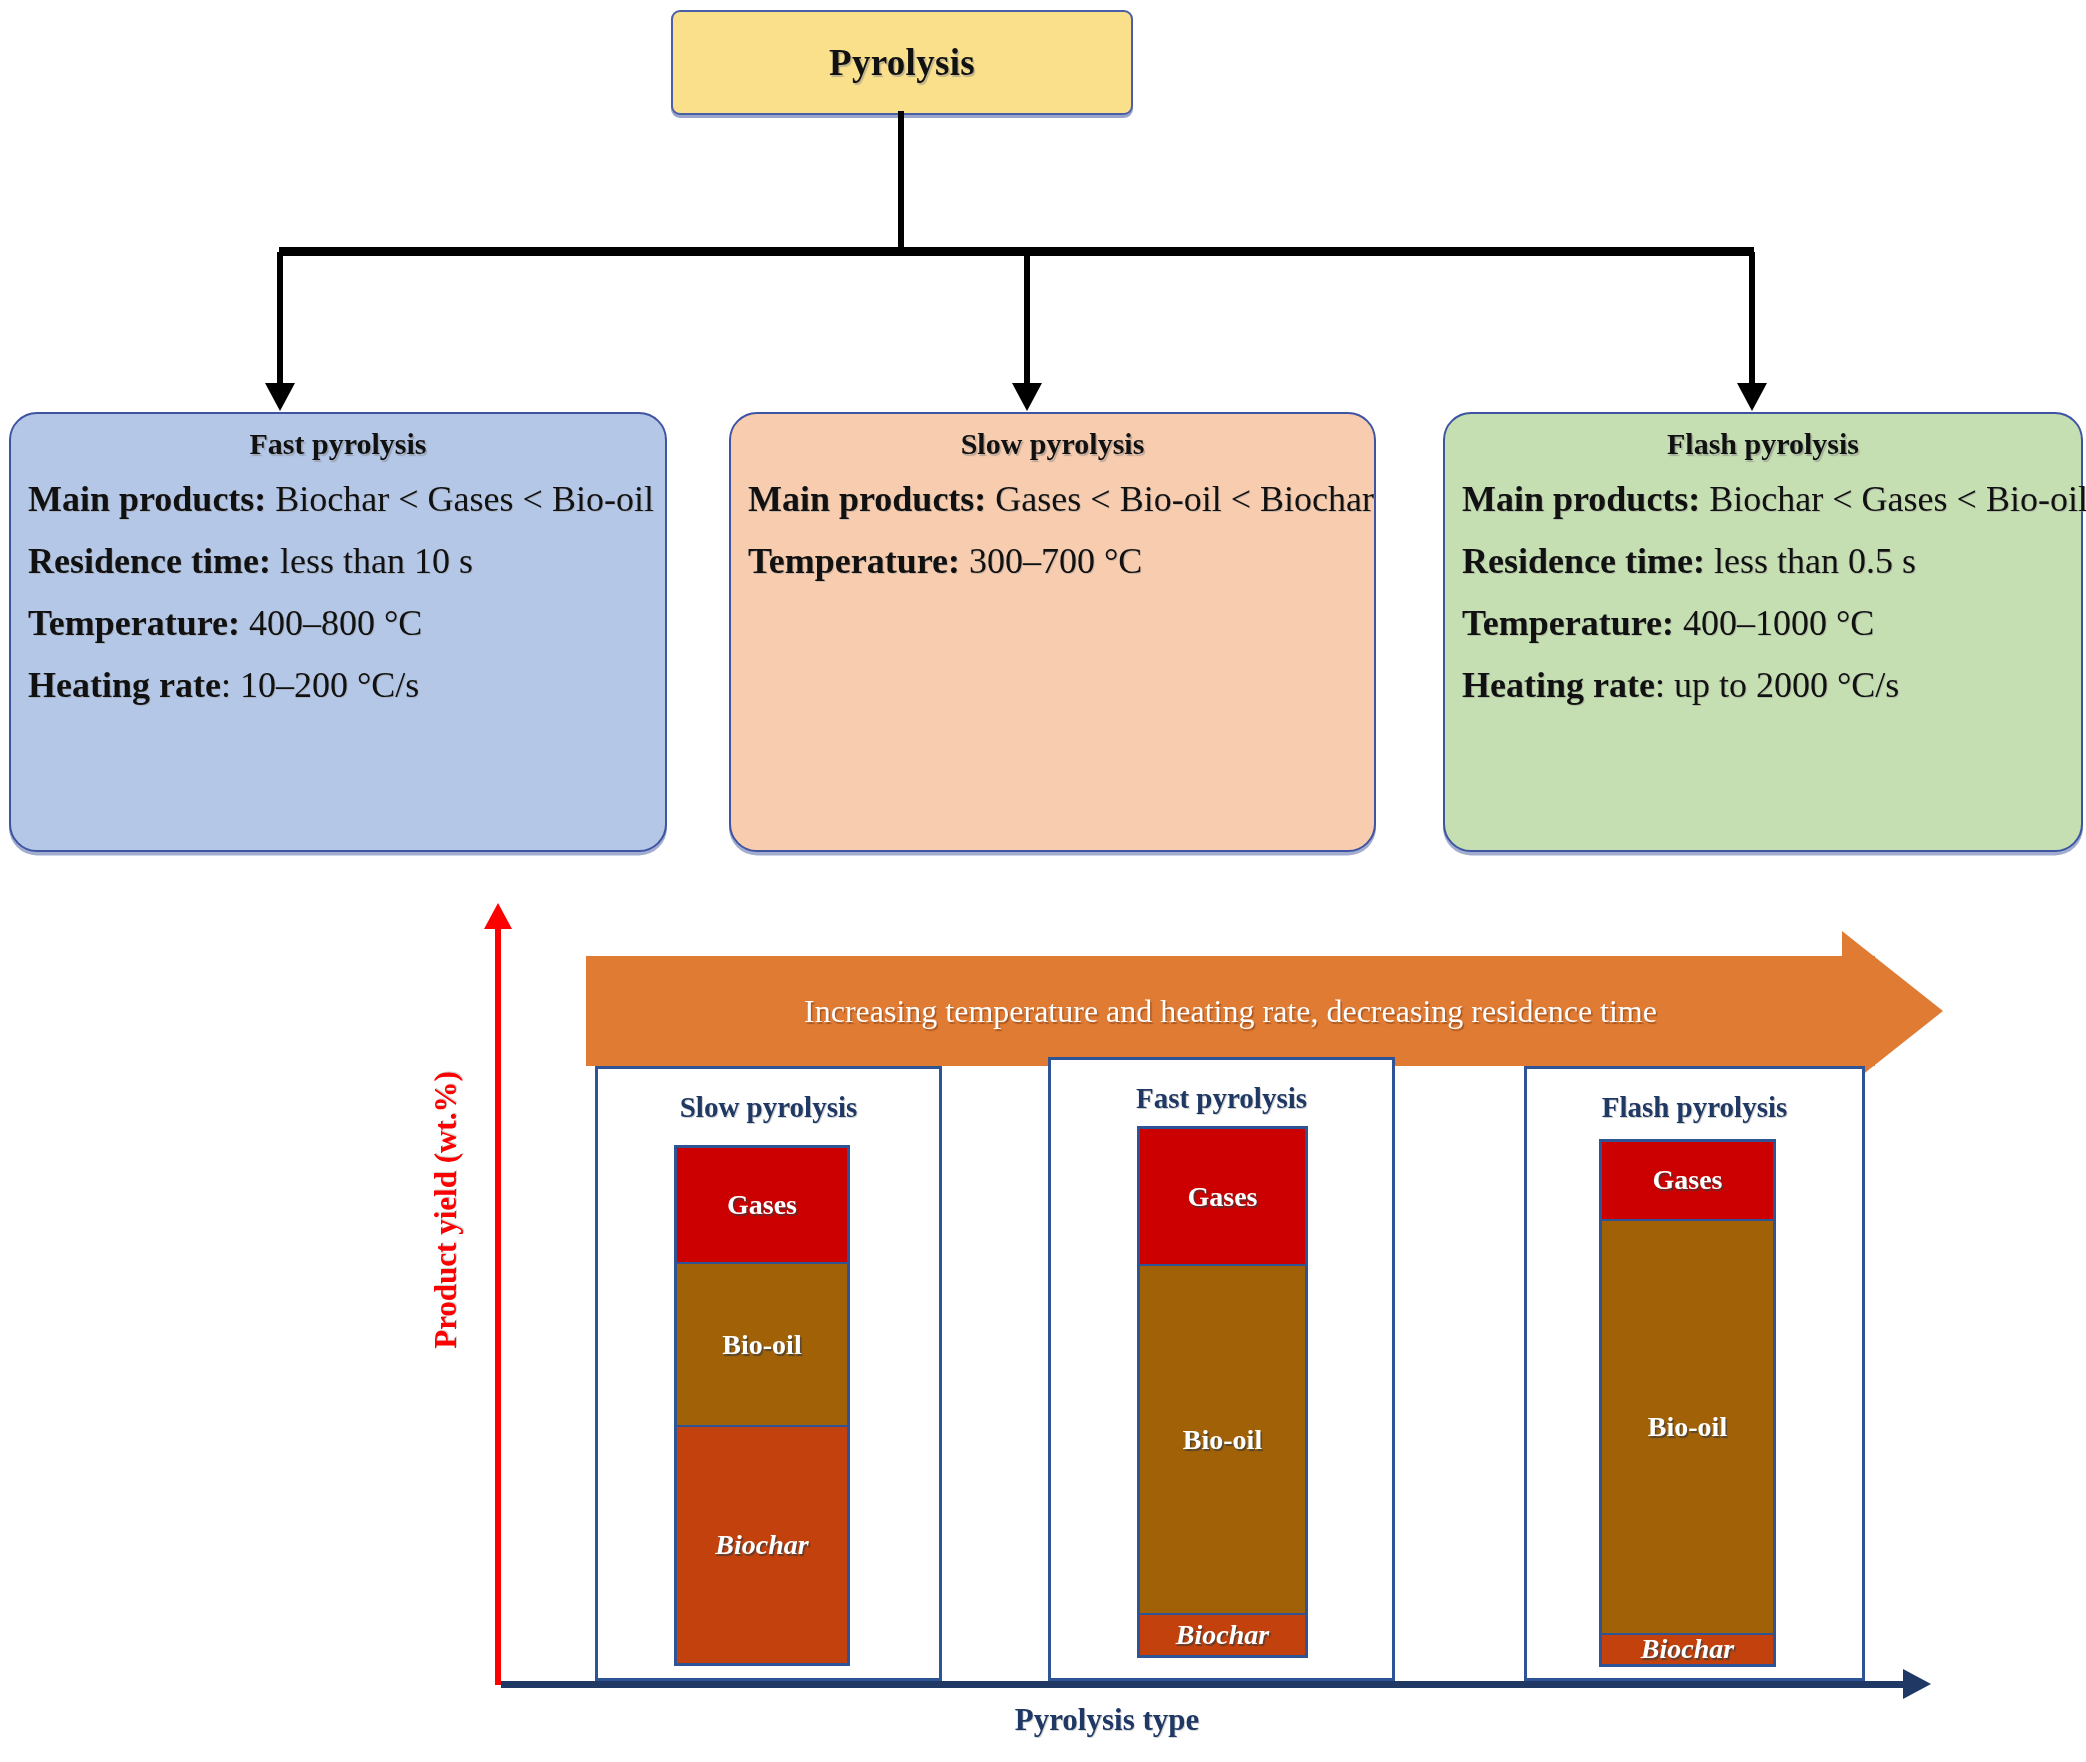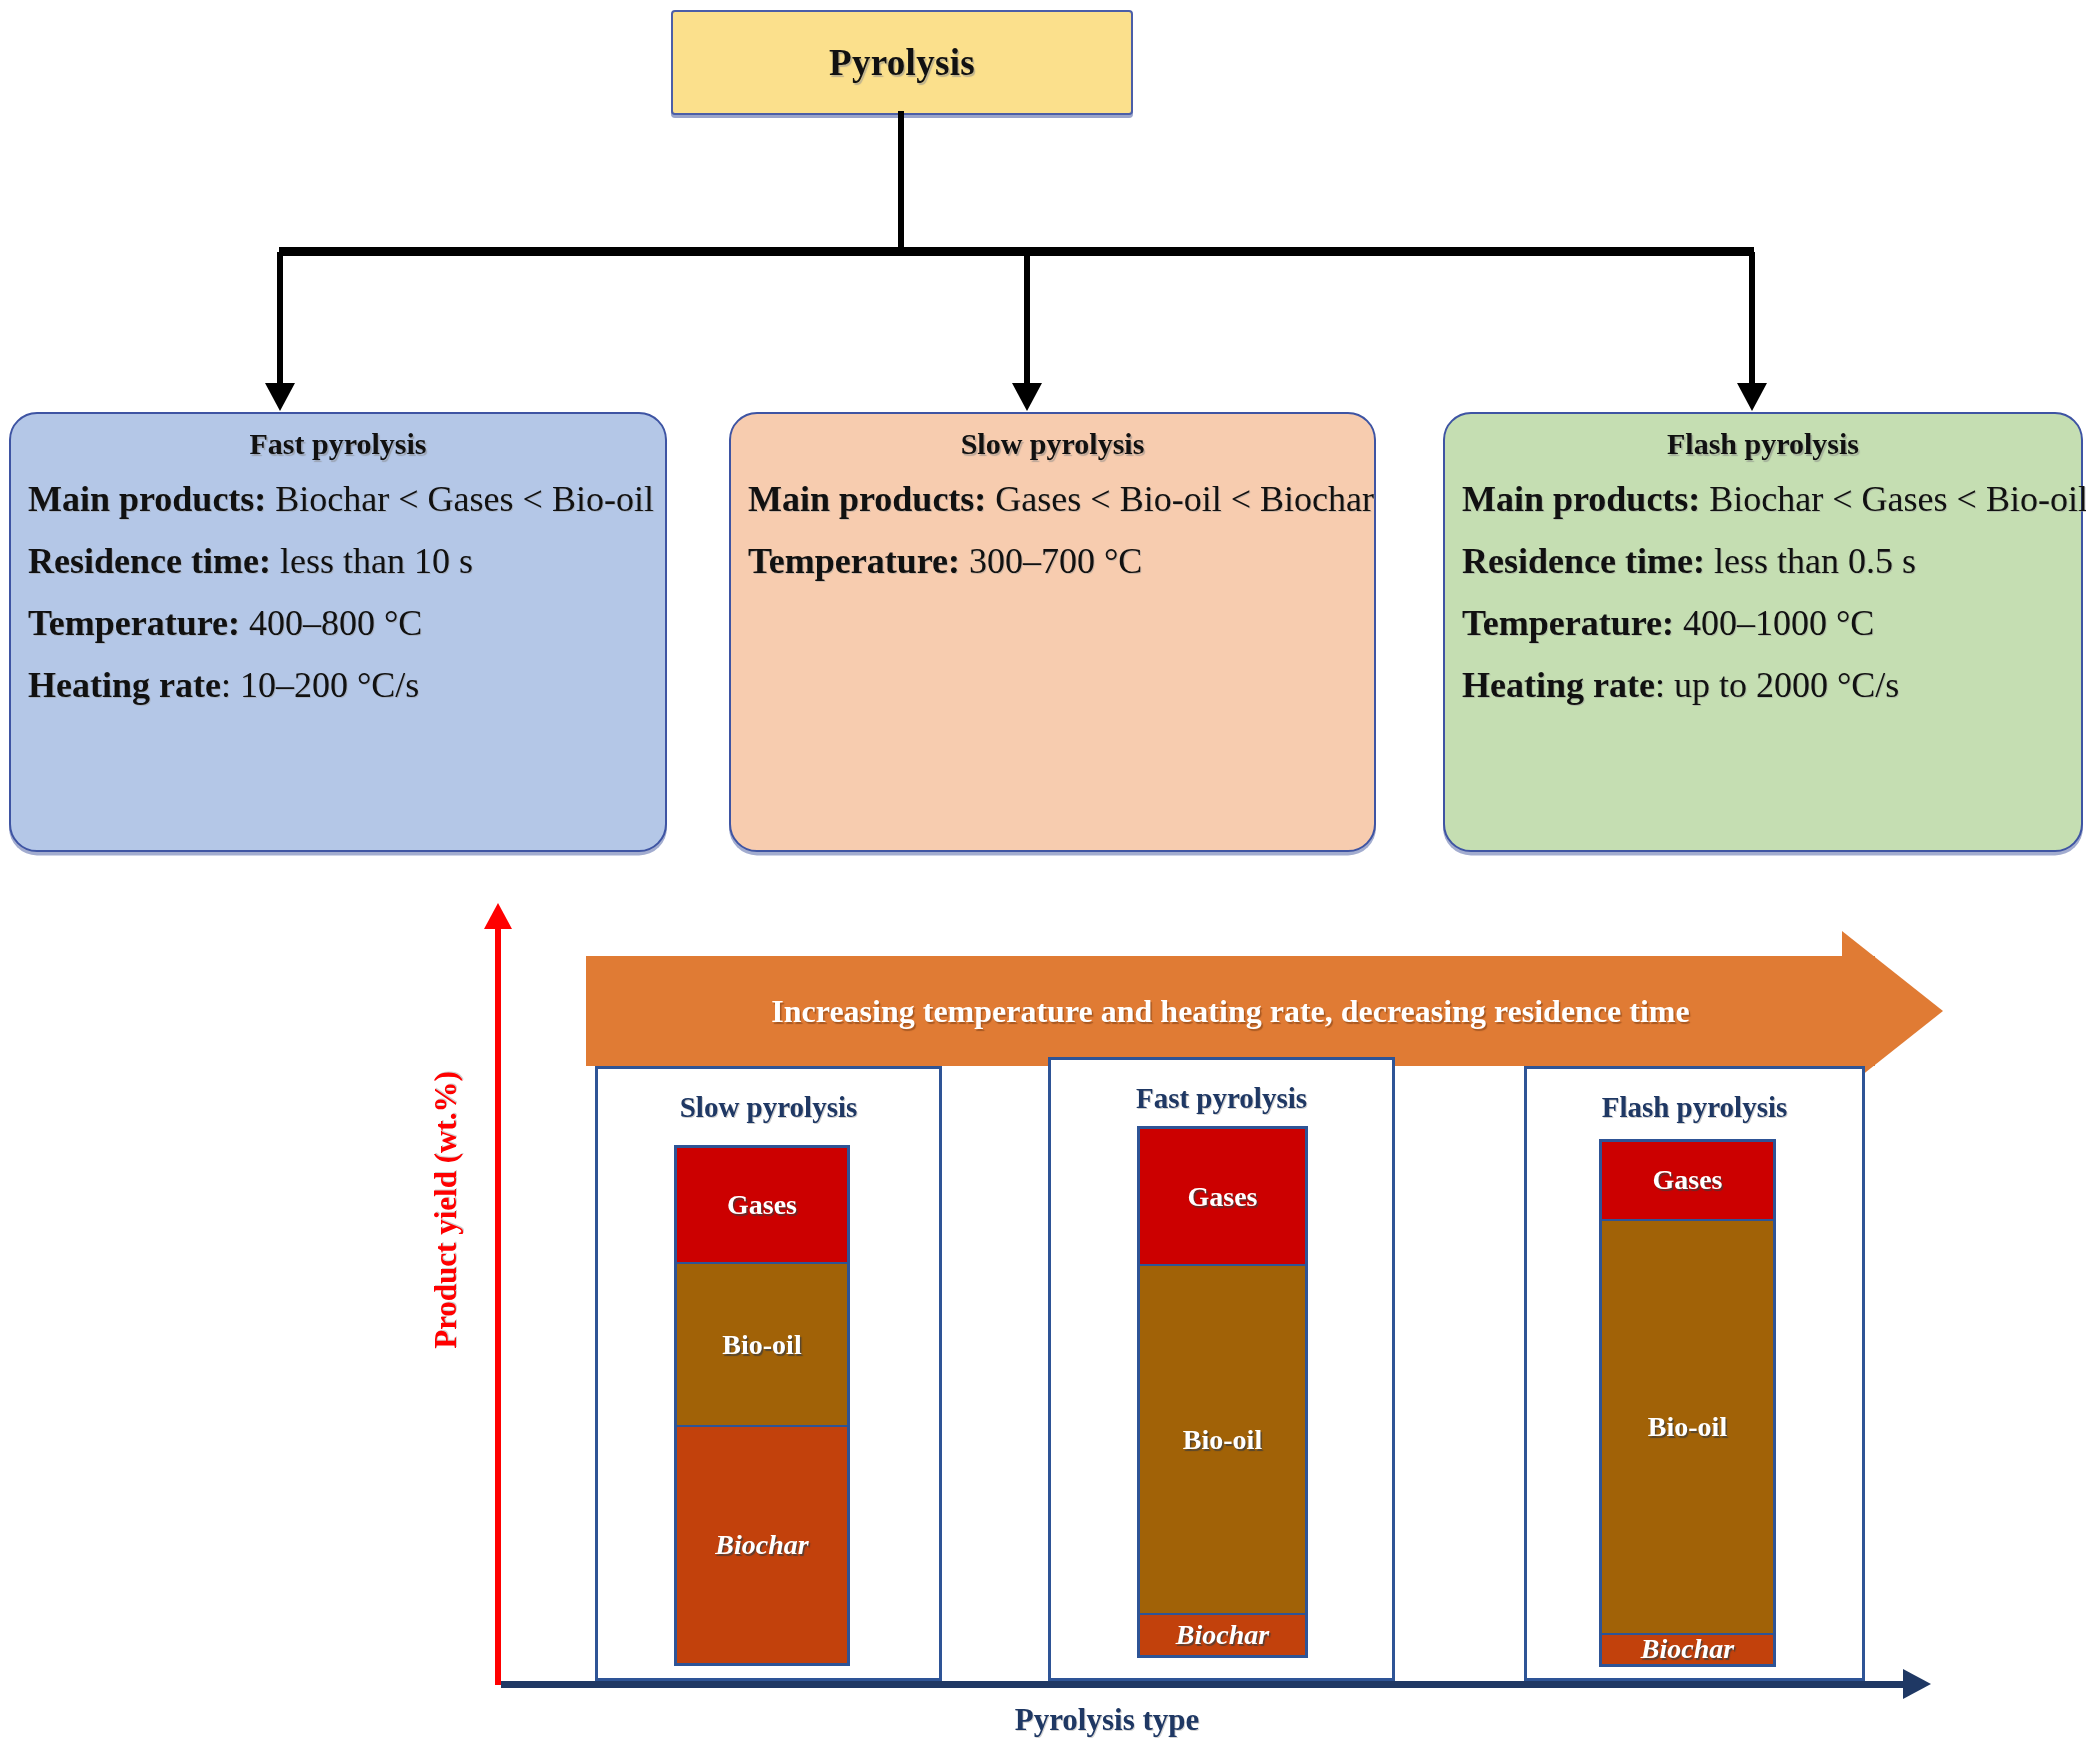--- a/index.html
+++ b/index.html
@@ -8,21 +8,21 @@
     font-family:"Liberation Serif", serif;
     -webkit-font-smoothing:antialiased;
   }
   .abs{position:absolute;}
 
   
   #title-box{
     left:671px;top:10px;width:458px;height:101px;
     background:#FBE08C;
     border:2.5px solid #4B5EA8;
-    border-radius:4px;
+    border-radius:9px;
     box-shadow:0 3px 0 0 rgba(70,90,160,.55);
     display:flex;align-items:center;justify-content:center;
   }
   #title-box .t{
     font-size:37px;font-weight:bold;color:#111;
     text-shadow:1.5px 1.5px 1px rgba(140,140,140,.55);
     letter-spacing:0.3px;
   }
 
   
@@ -104,21 +104,21 @@
   }
   #banner .tip{
     position:absolute;left:1256px;top:-25px;width:0;height:0;
     border-top:80px solid transparent;
     border-bottom:80px solid transparent;
     border-left:101px solid #E07B34;
   }
   #banner .btxt{
     position:absolute;left:0;top:0;width:1289px;height:110px;
     display:flex;align-items:center;justify-content:center;
-    font-size:32px;font-weight:bold;color:#FFFFFF;
+    font-size:32px;font-weight:normal;color:#FFFFFF;
     text-shadow:1.5px 1.5px 1px rgba(120,60,20,.55);
     white-space:nowrap;z-index:2;
   }
 
   
   .panel{
     border:3.5px solid #2E5496;
     background:#fff;
     box-sizing:border-box;
   }

